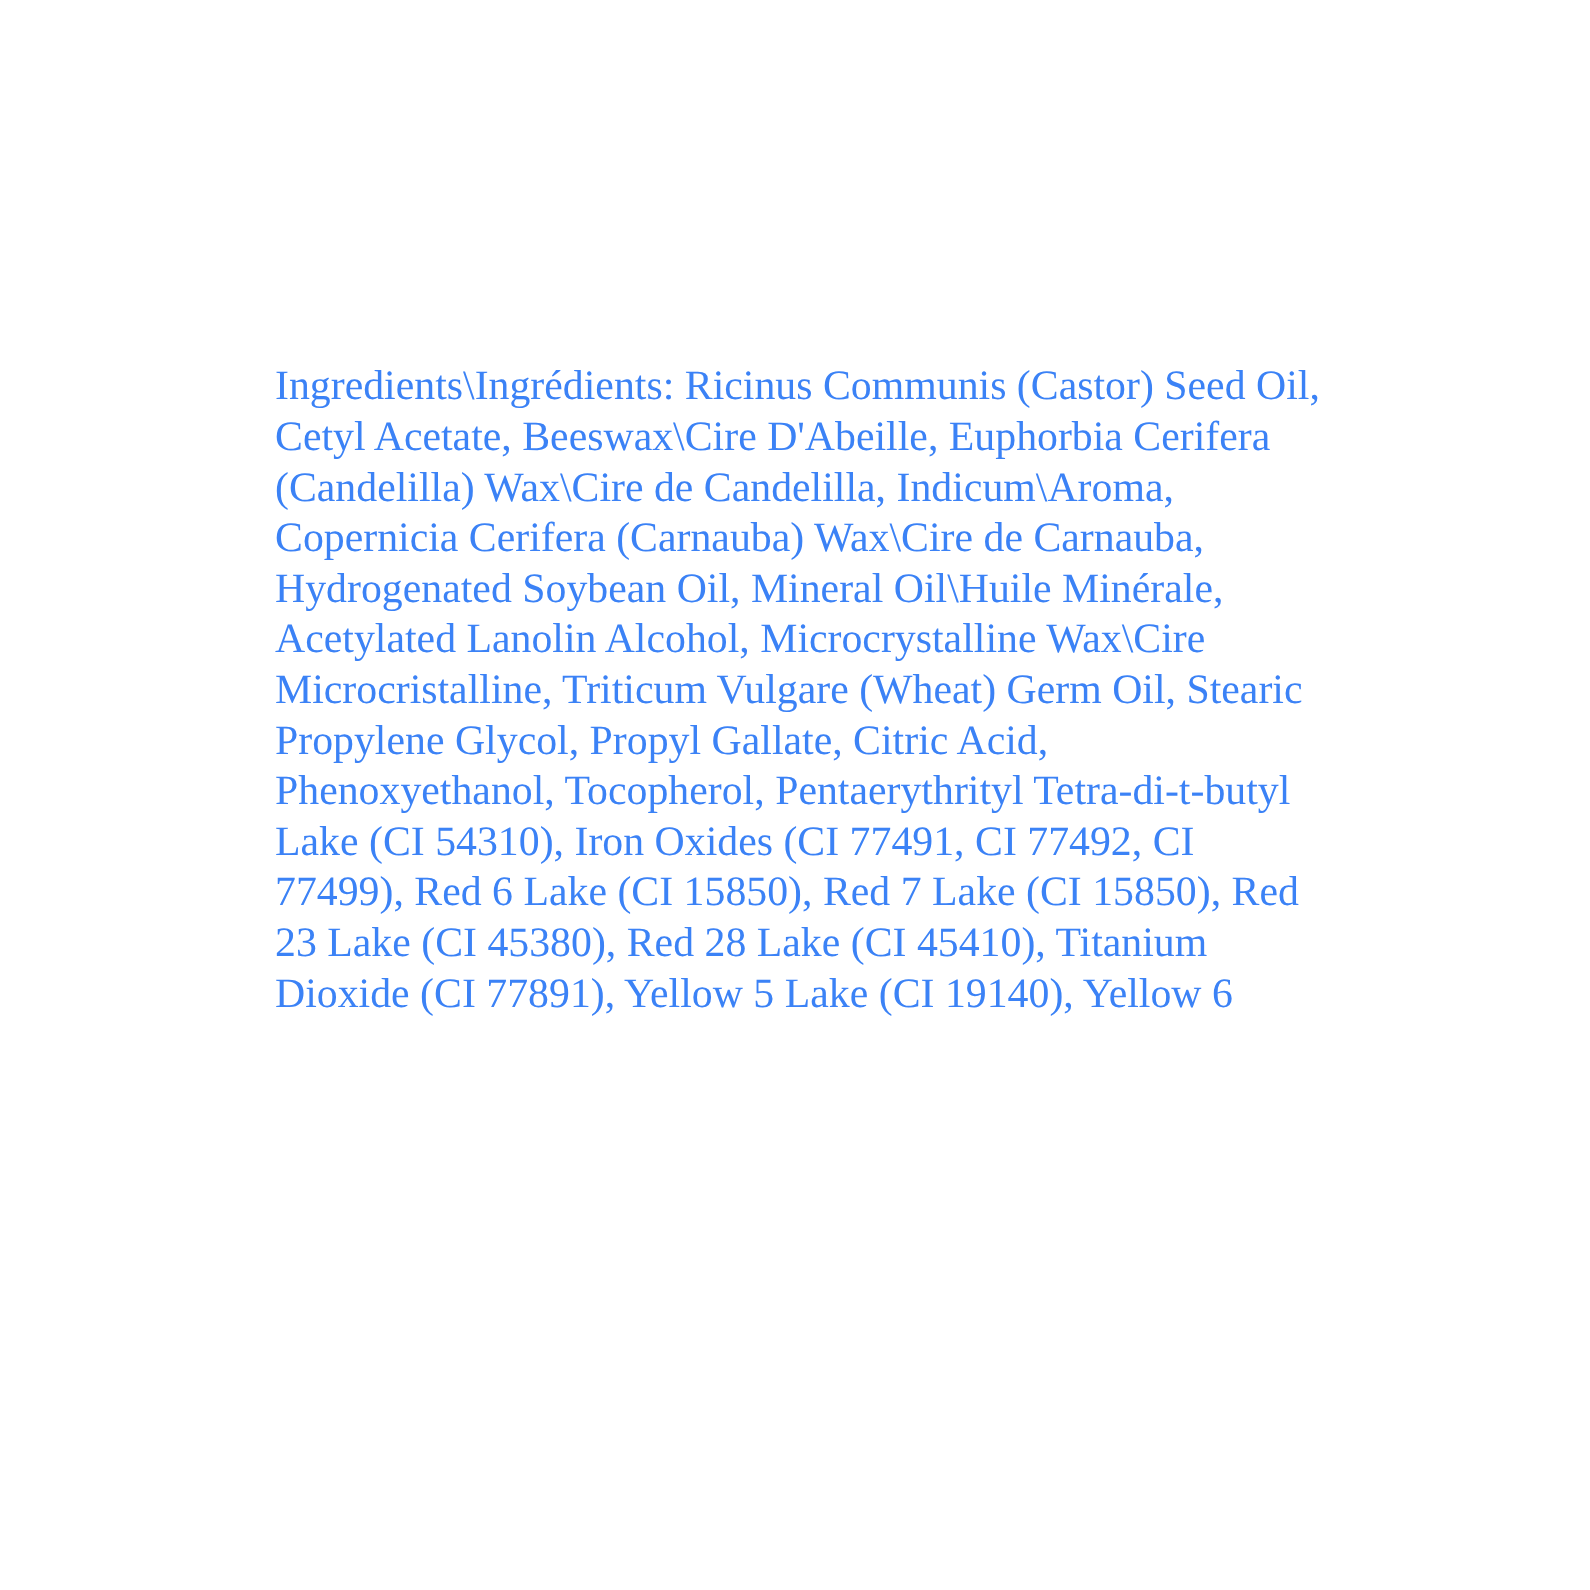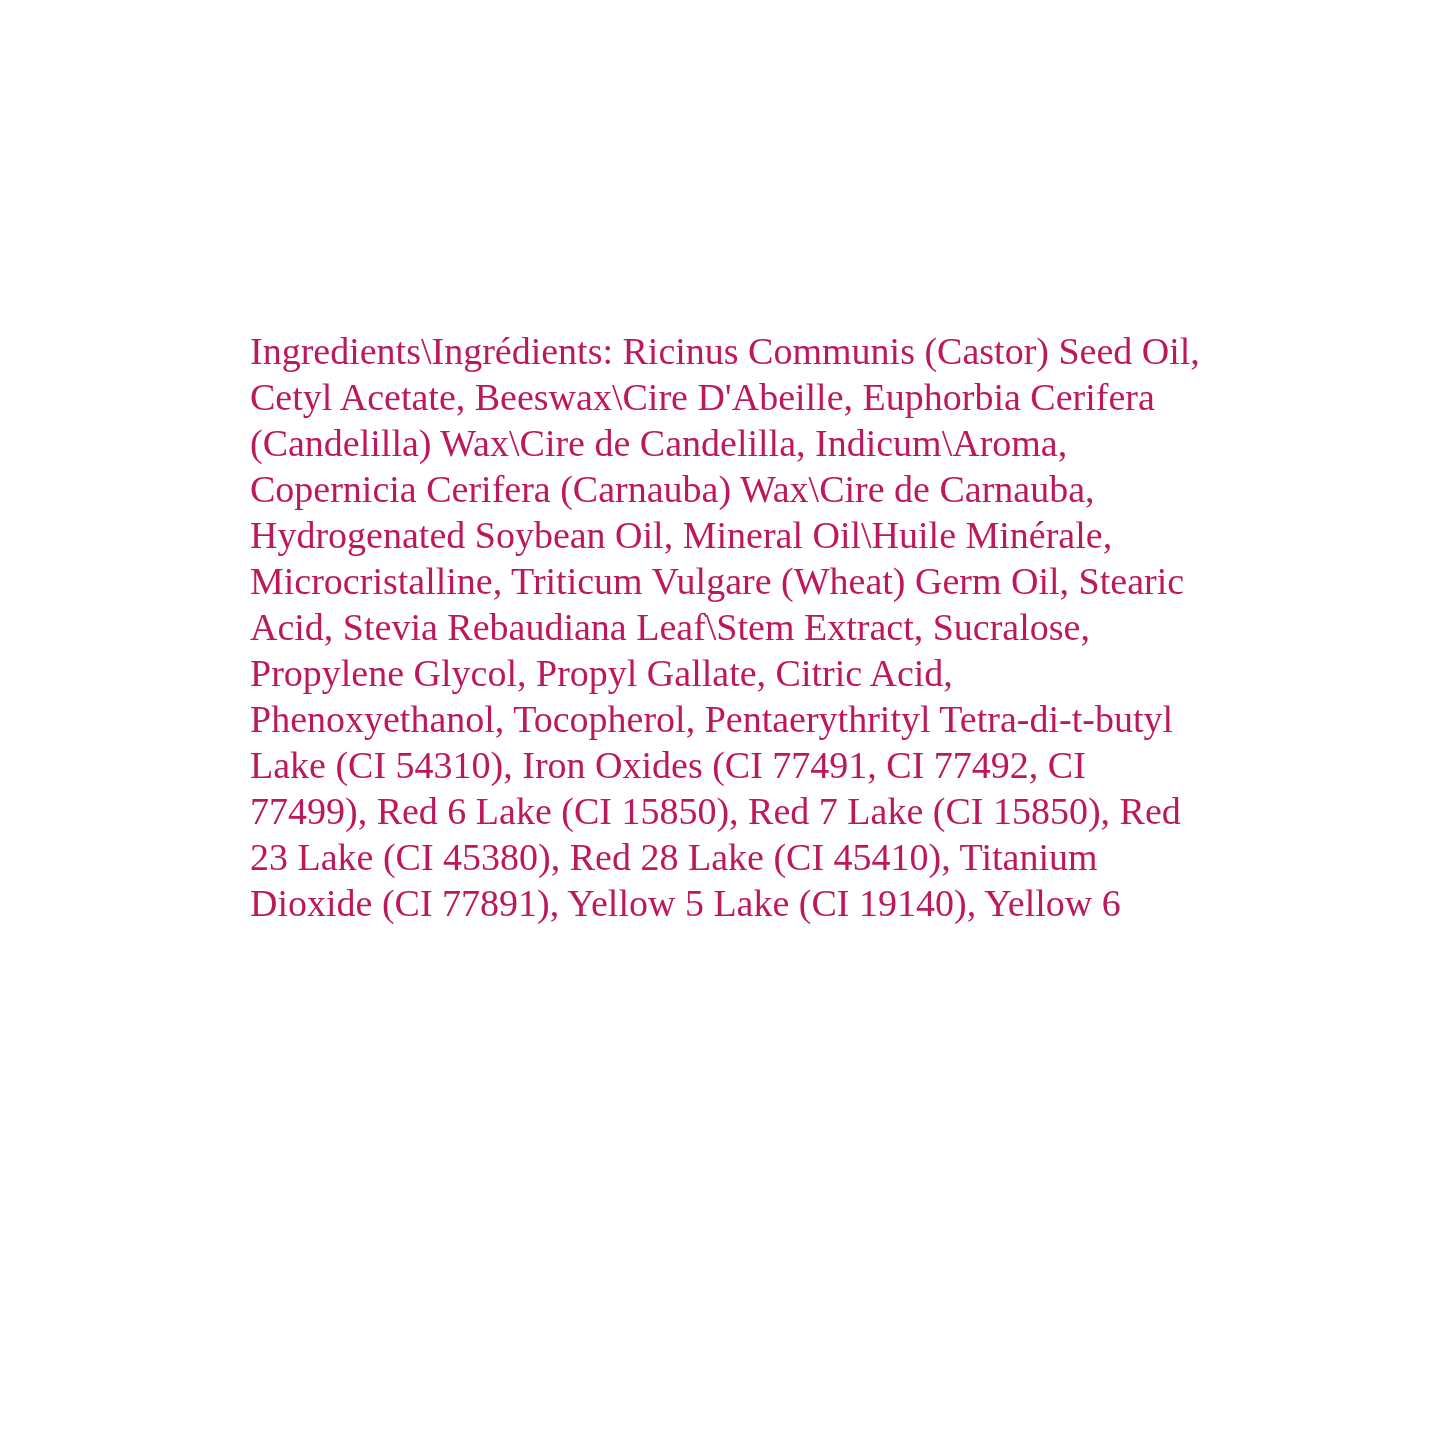--- a/index.html
+++ b/index.html
@@ -16,39 +16,39 @@
     }
     .ingredients-block {
       position: absolute;
       left: 250px;
       top: 328px;
       width: 960px;
       font-family: "Liberation Serif", "DejaVu Serif", serif;
       font-size: 38px;
       line-height: 46px;
       font-weight: 400;
-      color: #be185d;
+      color: #3b82f6;
       letter-spacing: 0;
     }
     .ingredients-line {
       white-space: nowrap;
     }
   </style>
 </head>
 <body>
 
 <div class="page">
   <div class="ingredients-block">
     <div class="ingredients-line">Ingredients\Ingrédients: Ricinus Communis (Castor) Seed Oil,</div>
     <div class="ingredients-line">Cetyl Acetate, Beeswax\Cire D'Abeille, Euphorbia Cerifera</div>
     <div class="ingredients-line">(Candelilla) Wax\Cire de Candelilla, Indicum\Aroma,</div>
     <div class="ingredients-line">Copernicia Cerifera (Carnauba) Wax\Cire de Carnauba,</div>
     <div class="ingredients-line">Hydrogenated Soybean Oil, Mineral Oil\Huile Minérale,</div>
+    <div class="ingredients-line">Acetylated Lanolin Alcohol, Microcrystalline Wax\Cire</div>
     <div class="ingredients-line">Microcristalline, Triticum Vulgare (Wheat) Germ Oil, Stearic</div>
-    <div class="ingredients-line">Acid, Stevia Rebaudiana Leaf\Stem Extract, Sucralose,</div>
     <div class="ingredients-line">Propylene Glycol, Propyl Gallate, Citric Acid,</div>
     <div class="ingredients-line">Phenoxyethanol, Tocopherol, Pentaerythrityl Tetra-di-t-butyl</div>
     <div class="ingredients-line">Lake (CI 54310), Iron Oxides (CI 77491, CI 77492, CI</div>
     <div class="ingredients-line">77499), Red 6 Lake (CI 15850), Red 7 Lake (CI 15850), Red</div>
     <div class="ingredients-line">23 Lake (CI 45380), Red 28 Lake (CI 45410), Titanium</div>
     <div class="ingredients-line">Dioxide (CI 77891), Yellow 5 Lake (CI 19140), Yellow 6</div>
   </div>
 </div>
 
 </body></html>

